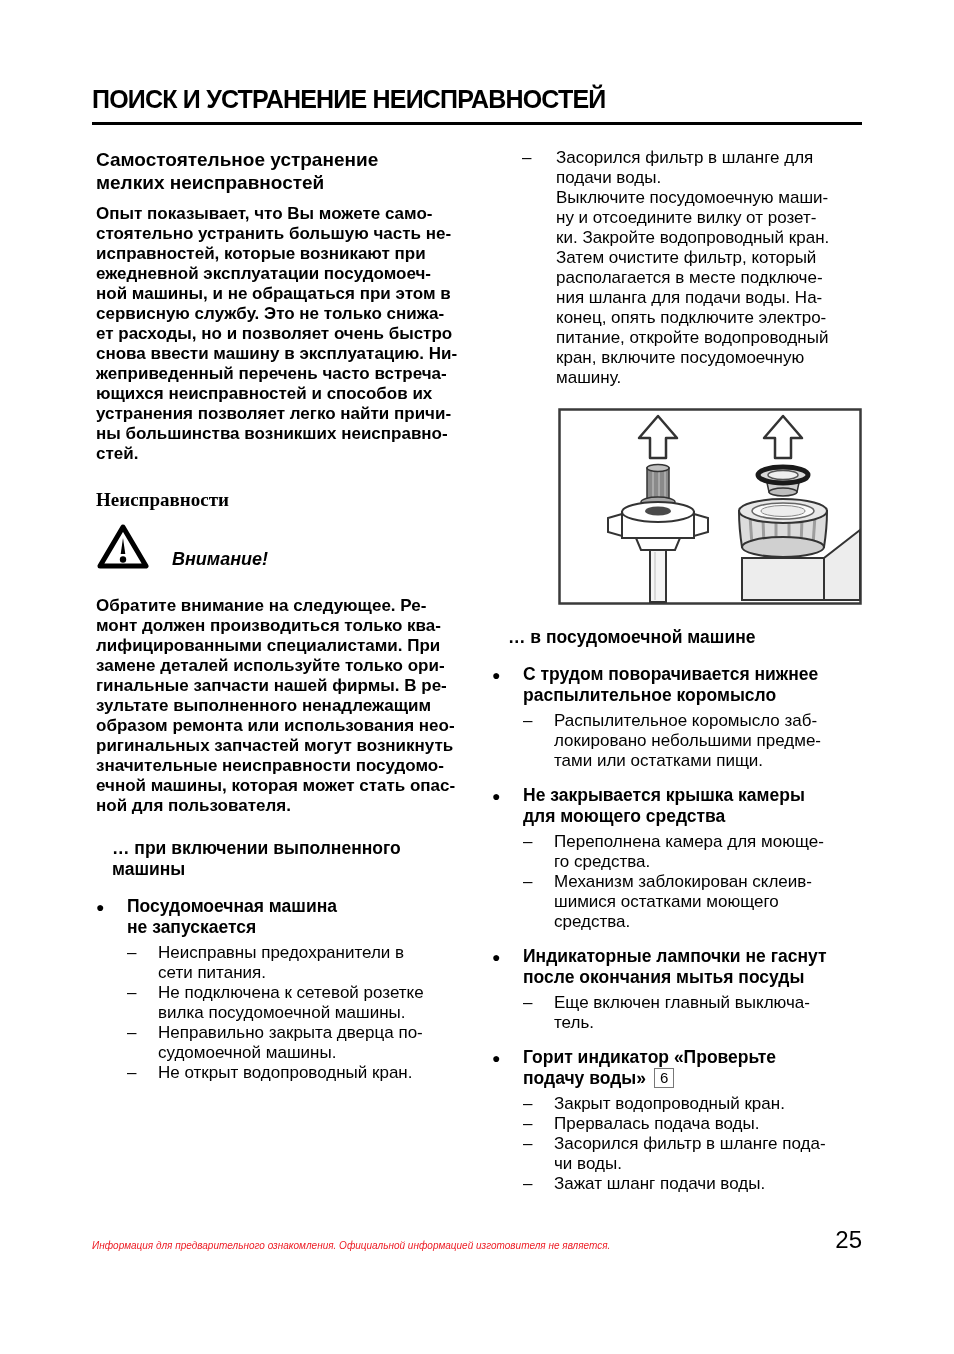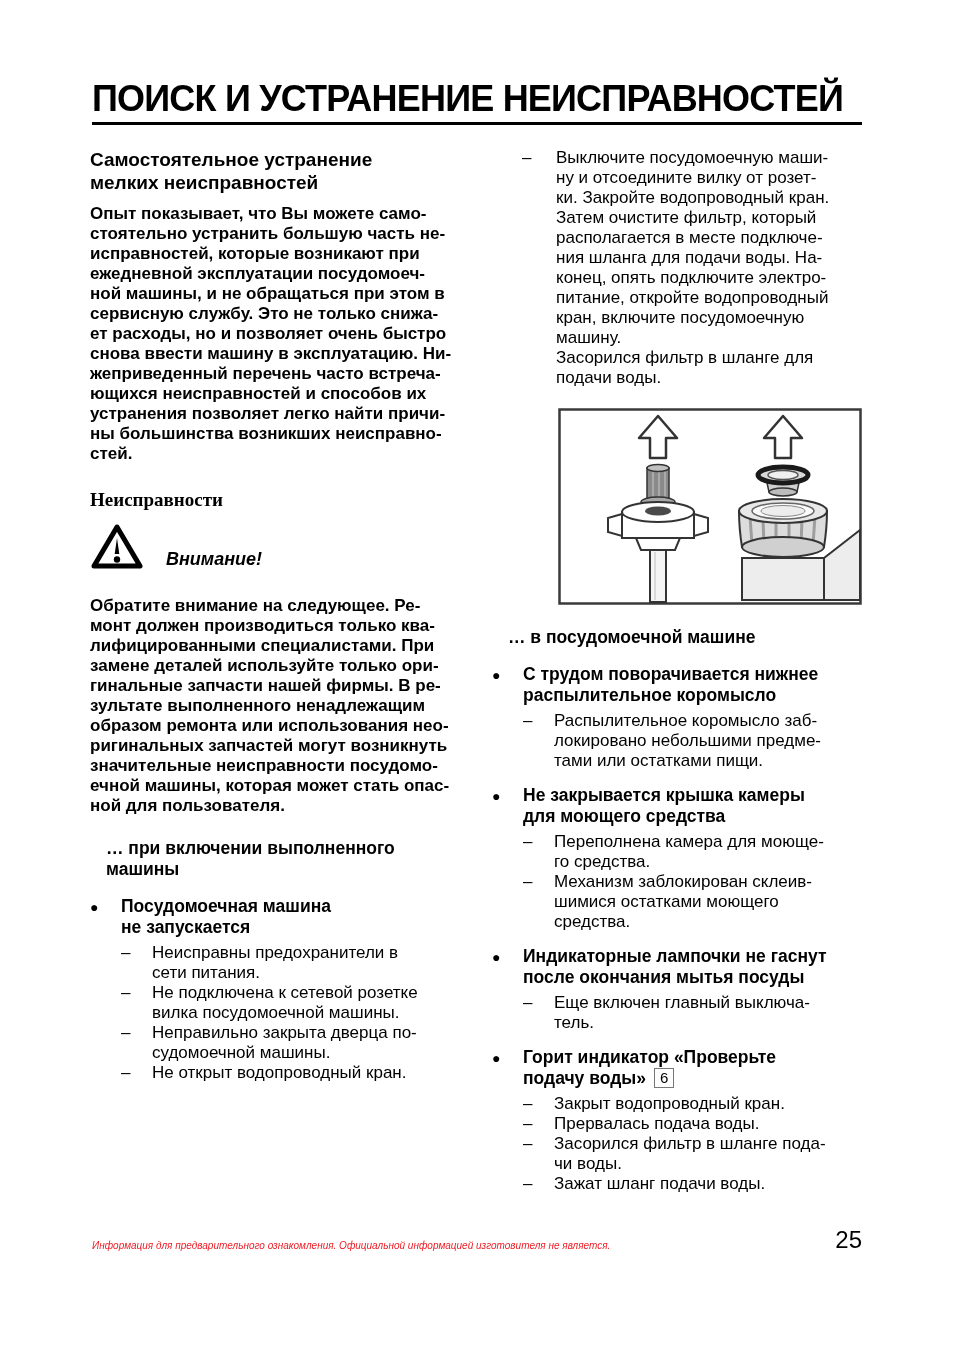--- a/index.html
+++ b/index.html
@@ -3,25 +3,25 @@
 <meta charset="utf-8">
 <style>
   html,body{margin:0;padding:0;background:#ffffff;}
   body{
     width:954px;height:1354px;position:relative;
     font-family:"Liberation Sans", sans-serif;color:#000;
     -webkit-font-smoothing:antialiased;
   }
   .page-title{
     position:absolute;left:92px;top:82px;width:780px;
-    font-size:36px;font-weight:bold;letter-spacing:-0.8px;line-height:34px;
+    font-size:25px;font-weight:bold;letter-spacing:-0.8px;line-height:34px;
   }
   .title-rule{position:absolute;left:92px;top:122px;width:770px;height:3px;background:#000;}
   .col{position:absolute;top:148px;}
-  .col-left{left:90px;width:380px;}
+  .col-left{left:96px;width:380px;}
   .col-right{left:492px;width:380px;}
 
   .h2{font-size:19px;font-weight:bold;line-height:23px;white-space:pre-line;margin:0 0 10px 0;}
   .h3{font-size:17.5px;font-weight:bold;line-height:21px;white-space:pre-line;margin:16px;}
   .body-text{font-size:17px;line-height:20px;white-space:pre-line;margin:0;font-weight:bold;}
 
   .warning-row{display:flex;align-items:flex-end;gap:22px;margin:12px 0 25px 0;font-style:italic;}
   .warning-row .label{font-size:18px;font-weight:bold;line-height:20px;padding-bottom:2px;}
 
   .section-gap{margin-top:24px;}
@@ -130,32 +130,32 @@
     </div>
   </div>
 </div>
 
 <div class="col col-right">
 
   <div class="rc-top-cause">
     <div class="cause">
       <span class="dash-col">–</span>
       <div>
+        <div class="cause-text">Засорился фильтр в шланге для
+подачи воды.</div>
         <div class="cause-text">Выключите посудомоечную маши-
 ну и отсоедините вилку от розет-
 ки. Закройте водопроводный кран.
 Затем очистите фильтр, который
 располагается в месте подключе-
 ния шланга для подачи воды. На-
 конец, опять подключите электро-
 питание, откройте водопроводный
 кран, включите посудомоечную
 машину.</div>
-        <div class="cause-text">Засорился фильтр в шланге для
-подачи воды.</div>
       </div>
     </div>
   </div>
 
   <div class="illustration-wrap">
     <svg class="illustration" width="304" height="197" viewBox="0 0 304 197" aria-hidden="true">
       <rect x="1.5" y="1.5" width="301" height="194" fill="#ffffff" stroke="#3a3a3a" stroke-width="2.5"></rect>
 
       <g>
         <polygon points="184,150 266,150 302,122 302,192 184,192" fill="#ededed" stroke="#333" stroke-width="2"></polygon>

